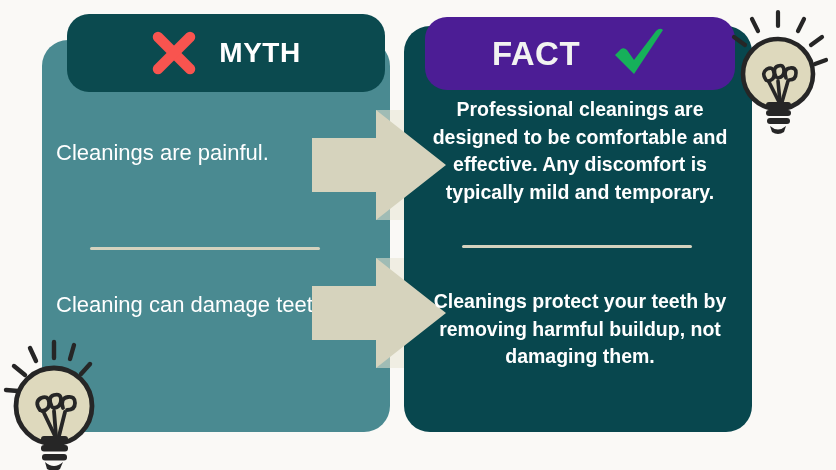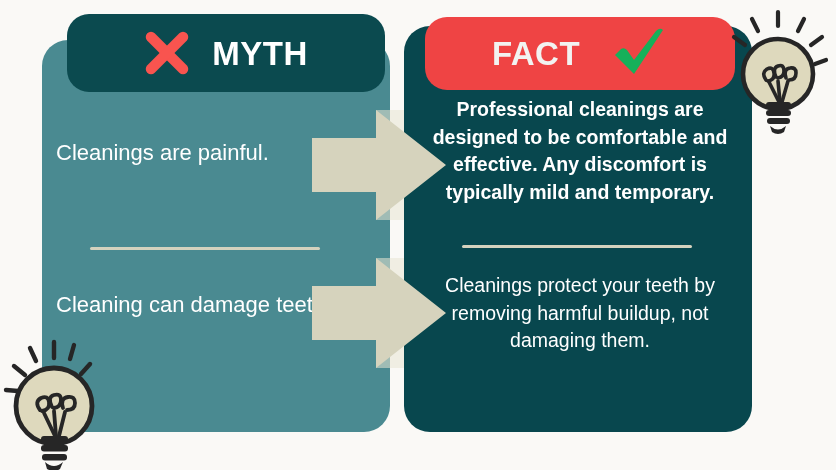--- a/index.html
+++ b/index.html
@@ -41,21 +41,21 @@
     background: #0b4a4f;
     border-radius: 22px;
     z-index: 4;
     display: flex;
     align-items: center;
     justify-content: center;
     gap: 22px;
   }
   .myth-header .hdr-label {
     color: #ffffff;
-    font-size: 33px;
+    font-size: 28px;
     font-weight: bold;
     letter-spacing: 0.5px;
     line-height: 1;
   }
 
   
   .fact-body {
     position: absolute;
     left: 404px;
     top: 26px;
@@ -64,21 +64,21 @@
     background: #08474e;
     border-radius: 26px;
     z-index: 2;
   }
   .fact-header {
     position: absolute;
     left: 425px;
     top: 17px;
     width: 310px;
     height: 73px;
-    background: #ef4444;
+    background: #4c1d95;
     border-radius: 22px;
     z-index: 4;
     display: flex;
     align-items: center;
     justify-content: center;
     gap: 30px;
   }
   .fact-header .hdr-label {
     color: #f2f3f1;
     font-size: 33px;
@@ -105,21 +105,21 @@
     position: absolute;
     z-index: 3;
     color: #ffffff;
     font-size: 19.5px;
     line-height: 1.42;
     text-align: center;
     width: 296px;
     left: 432px;
   }
   .fact-text-1 { top: 96px; font-weight: bold; }
-  .fact-text-2 { top: 272px; }
+  .fact-text-2 { top: 288px; font-weight: bold; }
 
   
   .divider {
     position: absolute;
     height: 3px;
     background: #d4d2be;
     z-index: 3;
     border-radius: 2px;
   }
   .divider-myth {

